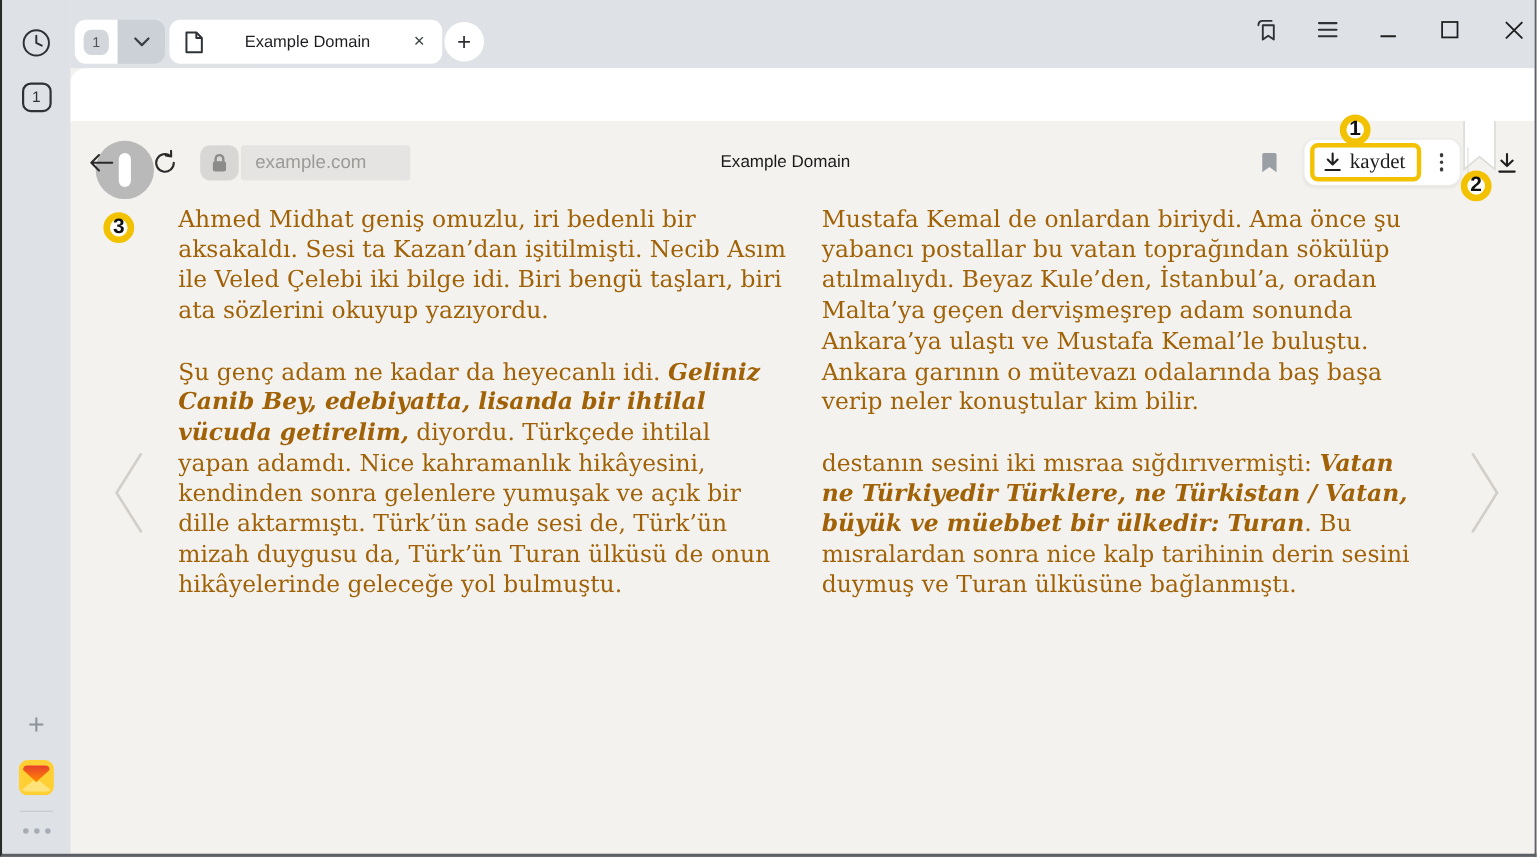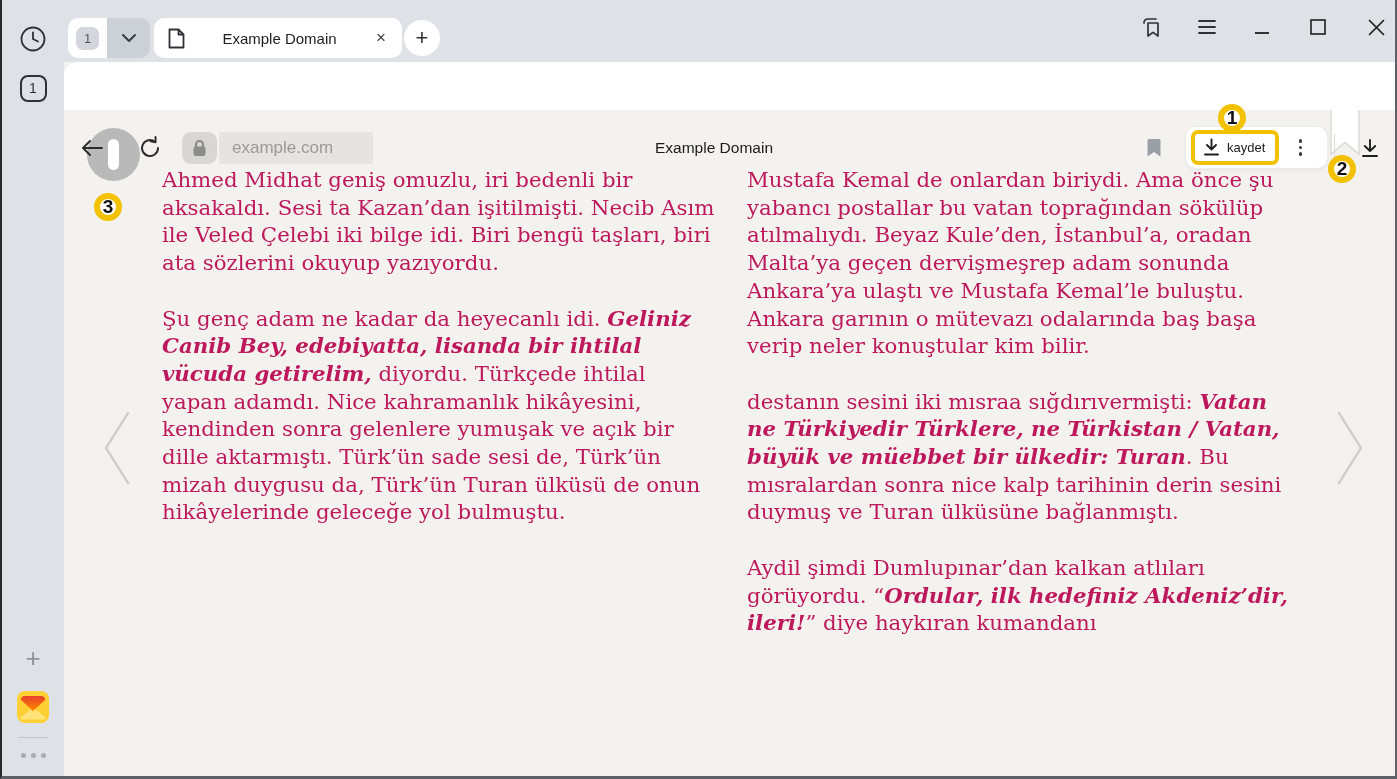--- a/index.html
+++ b/index.html
@@ -46,34 +46,34 @@
   .tb-ic { position:absolute; top:62px; height:48px; display:flex; align-items:center; justify-content:center; }
   .back { left:8px; width:40px; }
   .reload { left:66px; width:40px; }
   .urlbox { position:absolute; left:118px; top:70px; height:32px; display:flex; align-items:center; }
   .lockbadge { width:35px; height:32px; background:#d8d7d5; border-radius:9px; display:flex; align-items:center; justify-content:center; }
   .urlpill { height:32px; margin-left:2px; background:#e5e4e2; border-radius:3px; display:flex; align-items:center; padding:0 40px 0 13px; font-size:17px; color:#9b9a97; }
   .pagetitle { position:absolute; left:400px; width:500px; top:62px; height:48px; display:flex; align-items:center; justify-content:center; font-size:15.5px; color:#1b1b1b; }
   .bmflag { left:1072px; width:36px; }
   .savecard { position:absolute; left:1121px; top:64px; width:143px; height:43px; background:#fff; border:1px solid #ededec; border-radius:11px; box-shadow:0 1px 3px rgba(0,0,0,.06); display:flex; align-items:center; }
   .savebtn { margin-left:5px; height:35px; padding:0 10px 0 8px; border:4px solid #f2c200; border-radius:7px; display:flex; align-items:center; gap:7px; background:#fff; }
-  .savebtn .lbl { font-size:13px; color:#1c1c1c; }
+  .savebtn .lbl { font-size:19px; color:#1c1c1c;font-family:Liberation Serif, serif; }
   .dots3 { width:38px; display:flex; flex-direction:column; align-items:center; gap:3px; margin-left:2px; }
   .dots3 i { width:3.4px; height:3.4px; border-radius:50%; background:#3a3a3a; }
   .tb-sep { position:absolute; left:1270px; top:72px; width:1px; height:28px; background:#dcdcda; }
   .dl-right { left:1282px; width:48px; }
 
   
   .reader-btn { position:absolute; left:23px; top:18px; width:53px; height:53px; border-radius:50%; background:#b9b9b9; display:flex; align-items:center; justify-content:center; }
   .reader-btn .bar { width:11px; height:31px; background:#fff; border-radius:6px; }
   .ribbon { position:absolute; left:1266px; top:-2px; }
   .chev { position:absolute; top:298px; }
   .chev-left { left:33px; } .chev-right { left:1266px; }
 
-  .col { position:absolute; top:56px; width:554px; font-family:"DejaVu Serif","Liberation Serif",serif; font-size:21.3px; line-height:27.7px; color:#be185d; }
+  .col { position:absolute; top:76px; width:554px; font-family:"DejaVu Serif","Liberation Serif",serif; font-size:21.3px; line-height:27.7px; color:#a16207; }
   .col-left { left:98px; } .col-right { left:683px; }
   .col p { margin-bottom:27.7px; }
   .bi { font-weight:bold; font-style:italic; }
 
   
   .ann { position:absolute; width:28px; height:28px; background:#fff; border:6px solid #f2c200; border-radius:50%; display:flex; align-items:center; justify-content:center; font-size:19px; font-weight:bold; color:#111; z-index:6; }
   .ann1 { left:1216px; top:104px; } .ann2 { left:1326px; top:155px; } .ann3 { left:92px; top:193px; }
 
   svg { display:block; }
 </style>
@@ -239,21 +239,20 @@
     </svg>
 
     <div class="col col-left">
       <p><span>Ahmed Midhat geniş omuzlu, iri bedenli bir aksakaldı. Sesi ta Kazan’dan işitilmişti. Necib Asım ile Veled Çelebi iki bilge idi. Biri bengü taşları, biri ata sözlerini okuyup yazıyordu.</span></p>
       <p><span>Şu genç adam ne kadar da heyecanlı idi. </span><span class="bi">Geliniz Canib Bey, edebiyatta, lisanda bir ihtilal vücuda getirelim,</span><span> diyordu. Türkçede ihtilal yapan adamdı. Nice kahramanlık hikâyesini, kendinden sonra gelenlere yumuşak ve açık bir dille aktarmıştı. Türk’ün sade sesi de, Türk’ün mizah duygusu da, Türk’ün Turan ülküsü de onun hikâyelerinde geleceğe yol bulmuştu.</span></p>
     </div>
 
     <div class="col col-right">
       <p><span>Mustafa Kemal de onlardan biriydi. Ama önce şu yabancı postallar bu vatan toprağından sökülüp atılmalıydı. Beyaz Kule’den, İstanbul’a, oradan Malta’ya geçen dervişmeşrep adam sonunda Ankara’ya ulaştı ve Mustafa Kemal’le buluştu. Ankara garının o mütevazı odalarında baş başa verip neler konuştular kim bilir.</span></p>
       <p><span>destanın sesini iki mısraa sığdırıvermişti: </span><span class="bi">Vatan ne Türkiyedir Türklere, ne Türkistan / Vatan, büyük ve müebbet bir ülkedir: Turan</span><span>. Bu mısralardan sonra nice kalp tarihinin derin sesini duymuş ve Turan ülküsüne bağlanmıştı.</span></p>
-      <p><span>Aydil şimdi Dumlupınar’dan kalkan atlıları görüyordu. “</span><span class="bi">Ordular, ilk hedefiniz Akdeniz’dir, ileri!</span><span>” diye haykıran kumandanı</span></p>
     </div>
   </div>
 
   <div class="ann ann1">
       <span>1</span>
     </div>
   <div class="ann ann2">
       <span>2</span>
     </div>
   <div class="ann ann3">

